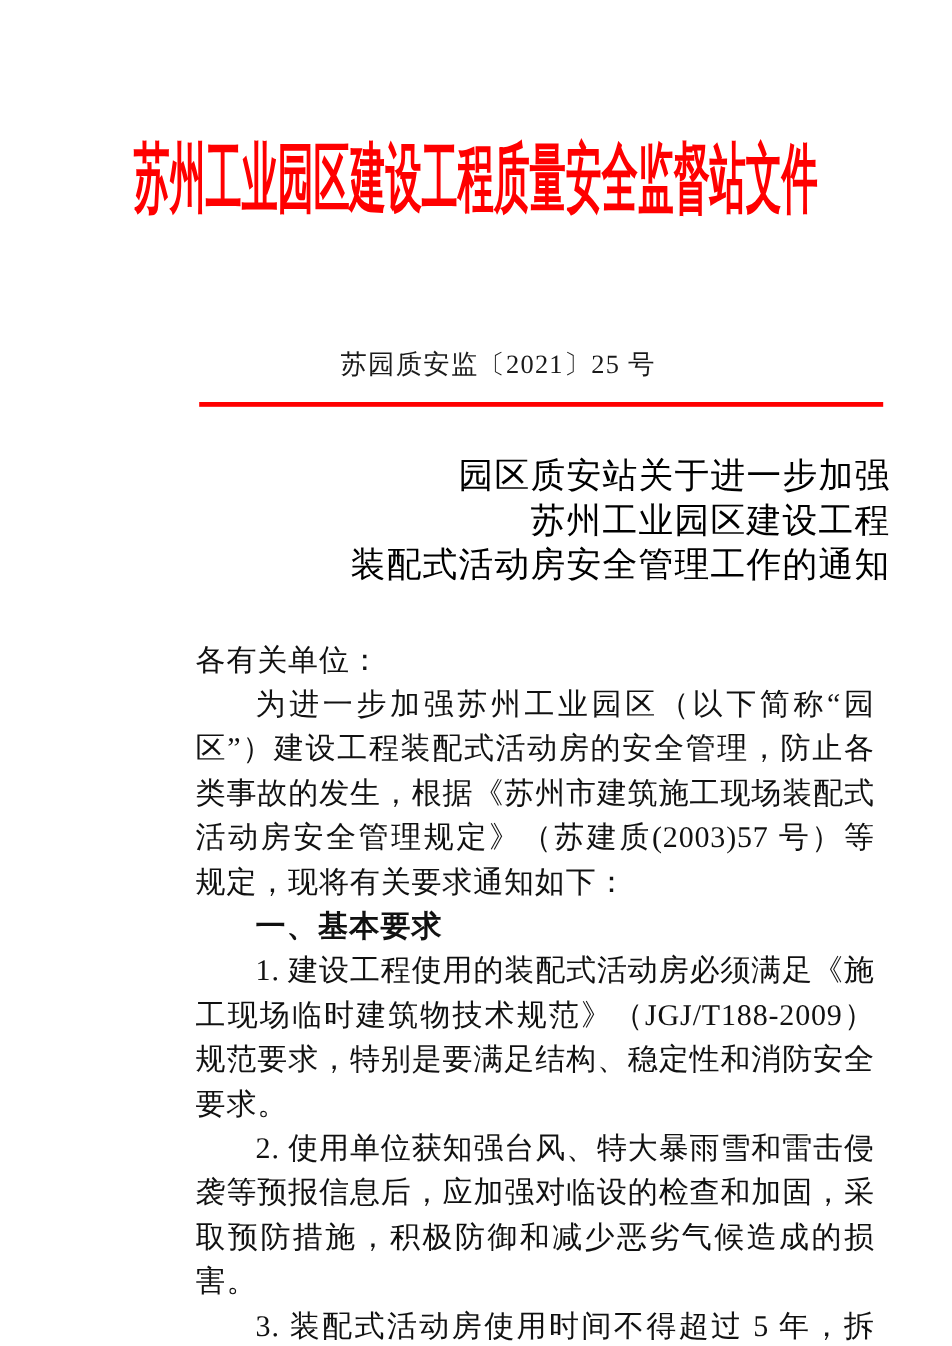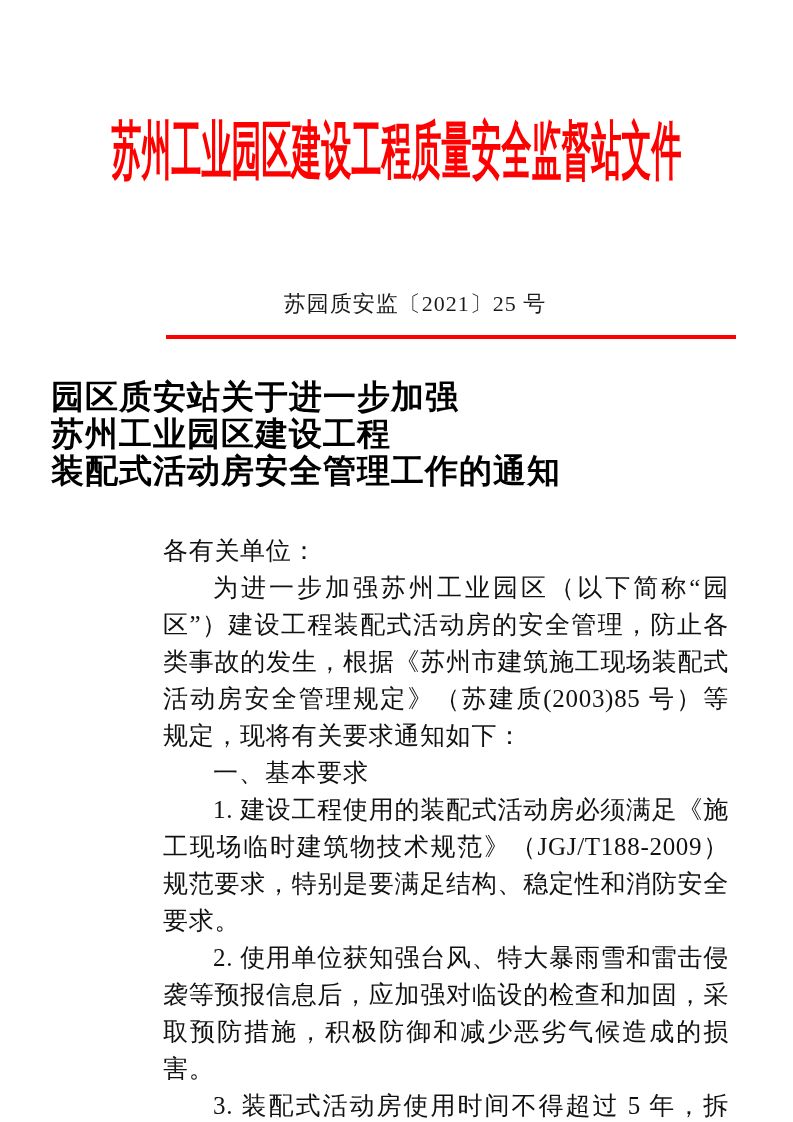--- a/index.html
+++ b/index.html
@@ -58,23 +58,23 @@
     height: 4px;
     background: #ff0000;
   }
 
   
   .doc-title {
     position: absolute;
     top: 379px;
     left: 0;
     right: 0;
-    text-align: left;
-    font-size: 33px;
-    font-weight: bold;
+    text-align: right;
+    font-size: 29px;
+    font-weight: normal;
     line-height: 37px;
     color: #000000;
     letter-spacing: 1px;
   }
 
   
   .body-text {
     position: absolute;
     top: 532px;
     left: 112px;
@@ -82,21 +82,21 @@
     font-size: 25px;
     line-height: 37px;
     letter-spacing: 0.7px;
     color: #111111;
     text-align: justify;
   }
   .body-text p { margin: 0; }
   .indent { text-indent: 2em; }
   .section-heading {
     font-family: "Liberation Sans", "DejaVu Sans", sans-serif;
-    font-weight: normal;
+    font-weight: bold;
     text-indent: 2em;
     letter-spacing: 1px;
   }
 </style>
 </head>
 <body>
 
 <div class="page">
 
   <div class="letterhead">
@@ -108,20 +108,20 @@
   <div class="red-rule"></div>
 
   <div class="doc-title">
     <div>园区质安站关于进一步加强</div>
     <div>苏州工业园区建设工程</div>
     <div>装配式活动房安全管理工作的通知</div>
   </div>
 
   <div class="body-text">
     <p>各有关单位：</p>
-    <p class="indent">为进一步加强苏州工业园区（以下简称“园区”）建设工程装配式活动房的安全管理，防止各类事故的发生，根据《苏州市建筑施工现场装配式活动房安全管理规定》（苏建质(2003)85 号）等规定，现将有关要求通知如下：</p>
+    <p class="indent">为进一步加强苏州工业园区（以下简称“园区”）建设工程装配式活动房的安全管理，防止各类事故的发生，根据《苏州市建筑施工现场装配式活动房安全管理规定》（苏建质(2003)57 号）等规定，现将有关要求通知如下：</p>
     <p class="section-heading">一、基本要求</p>
     <p class="indent">1. 建设工程使用的装配式活动房必须满足《施工现场临时建筑物技术规范》（JGJ/T188-2009）规范要求，特别是要满足结构、稳定性和消防安全要求。</p>
     <p class="indent">2. 使用单位获知强台风、特大暴雨雪和雷击侵袭等预报信息后，应加强对临设的检查和加固，采取预防措施，积极防御和减少恶劣气候造成的损害。</p>
     <p class="indent">3. 装配式活动房使用时间不得超过 5 年，拆装周转次</p>
   </div>
 
 </div>
 
 </body></html>

